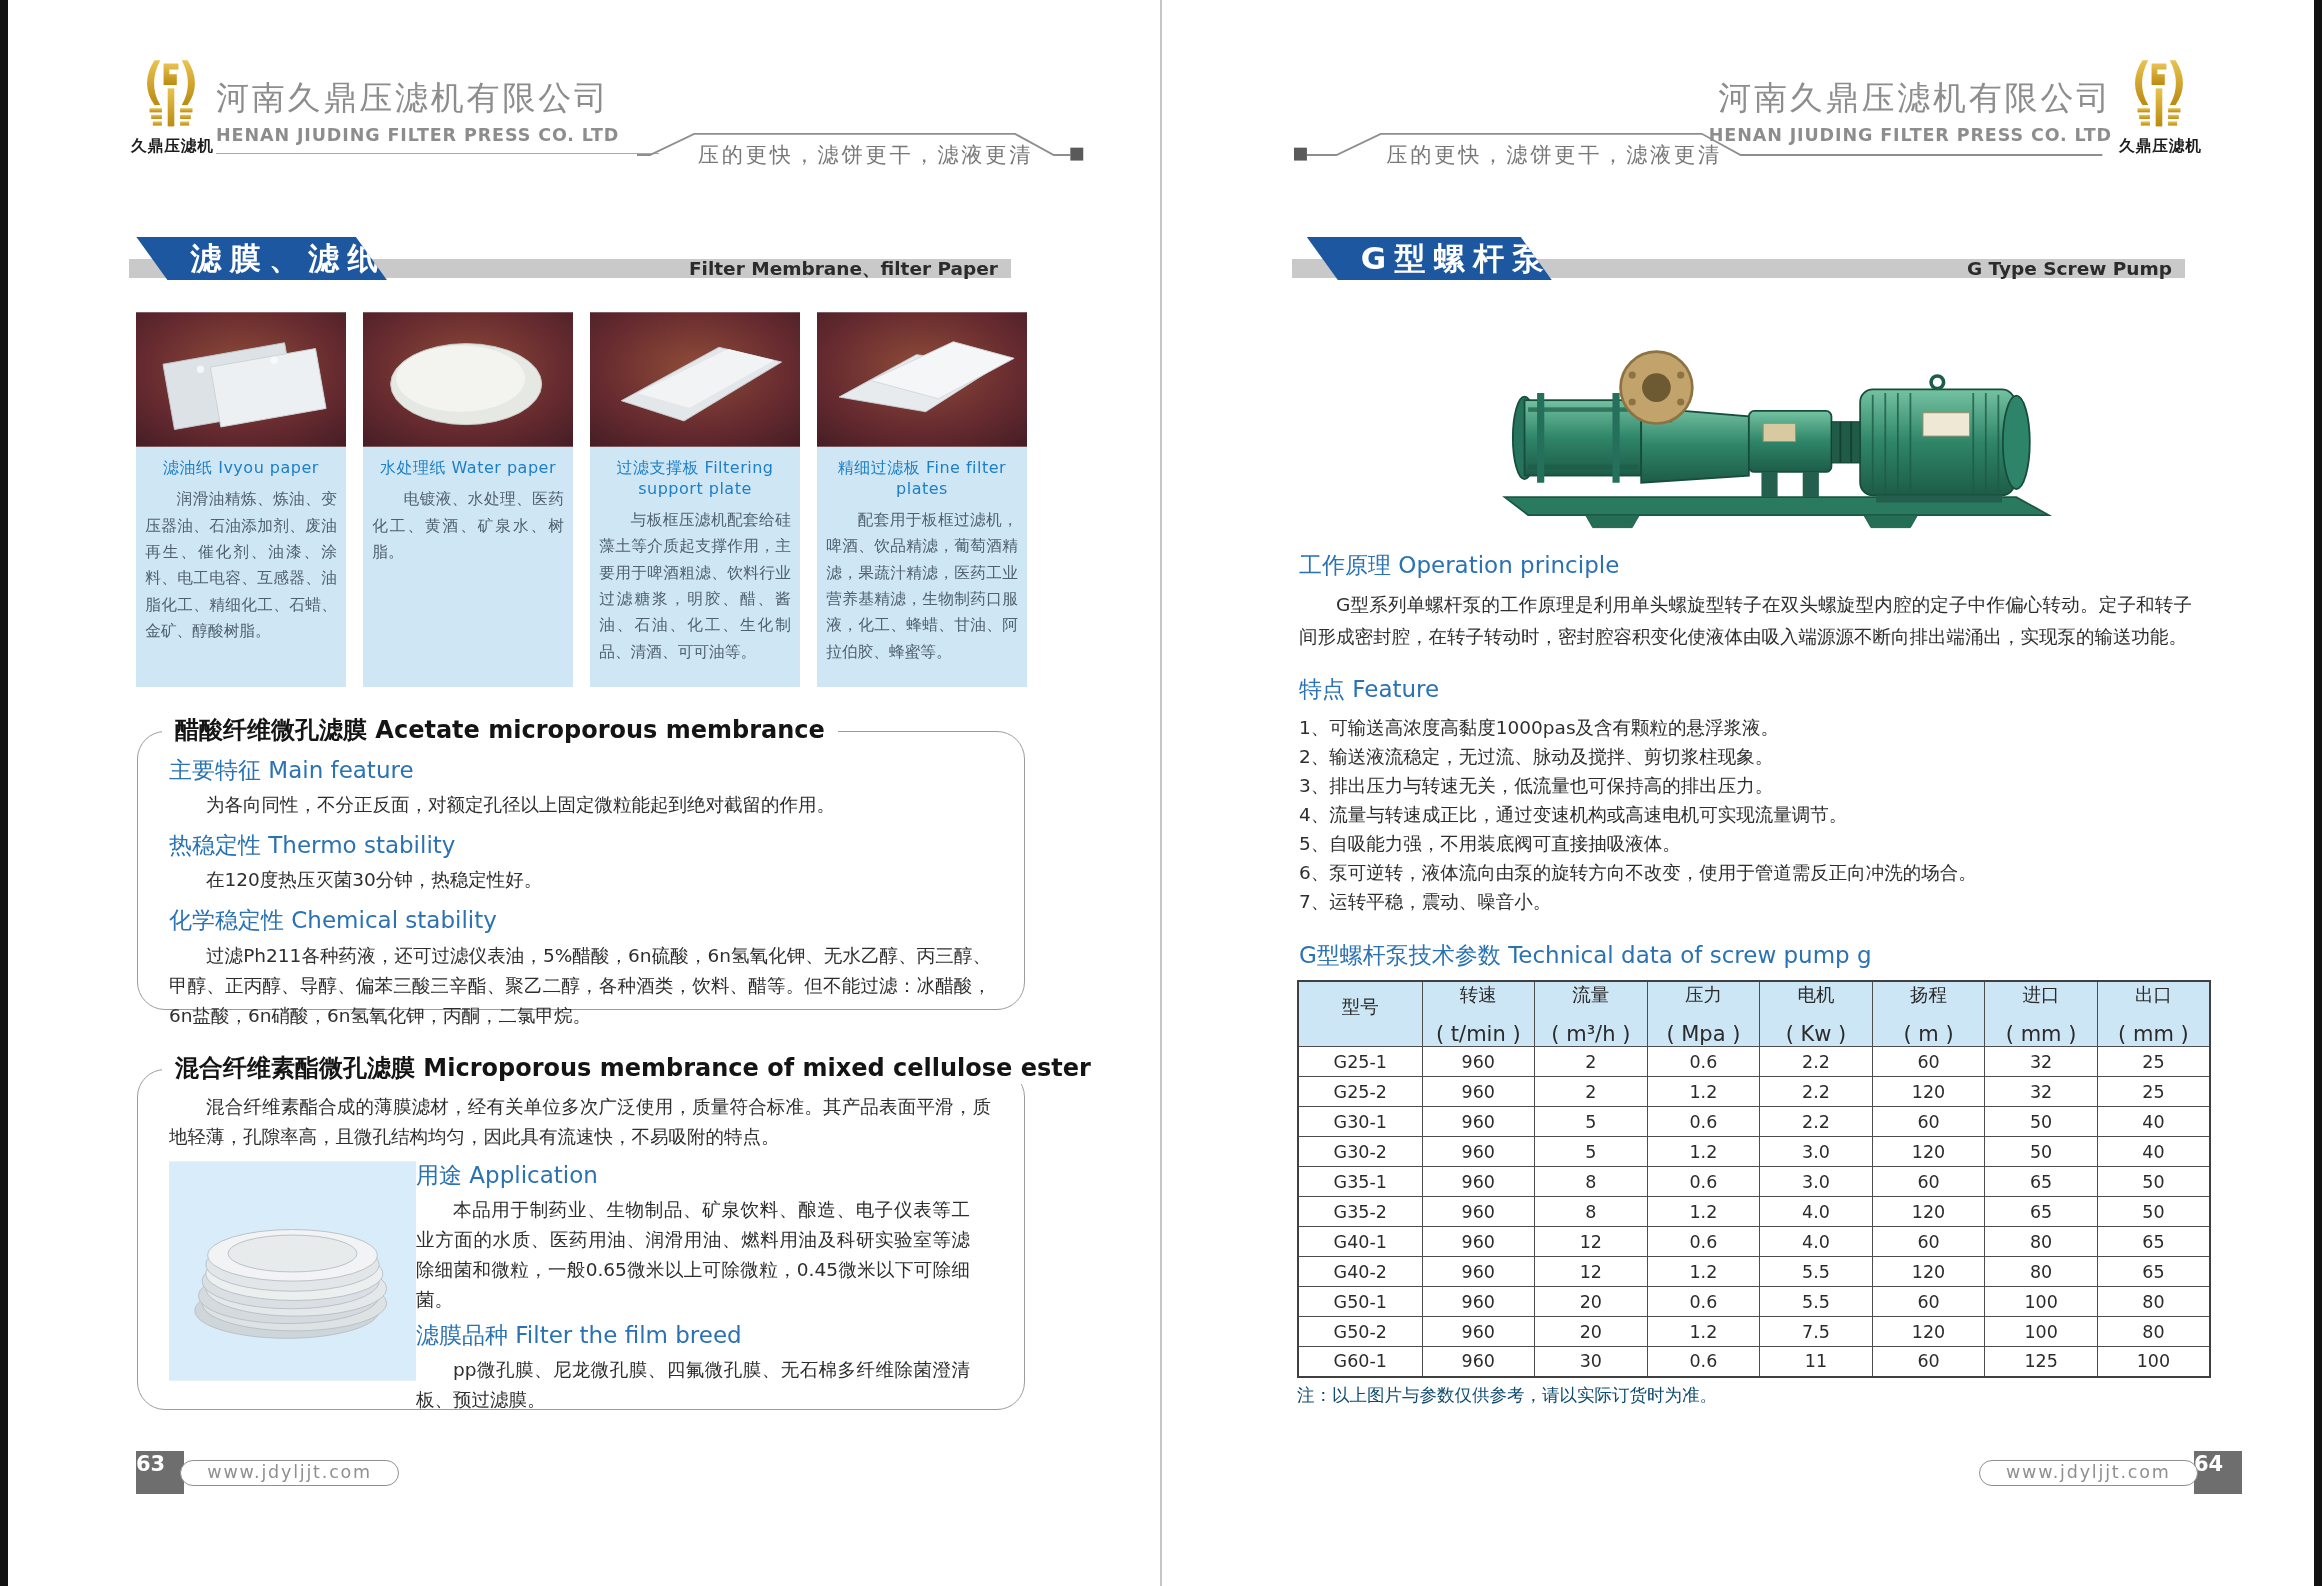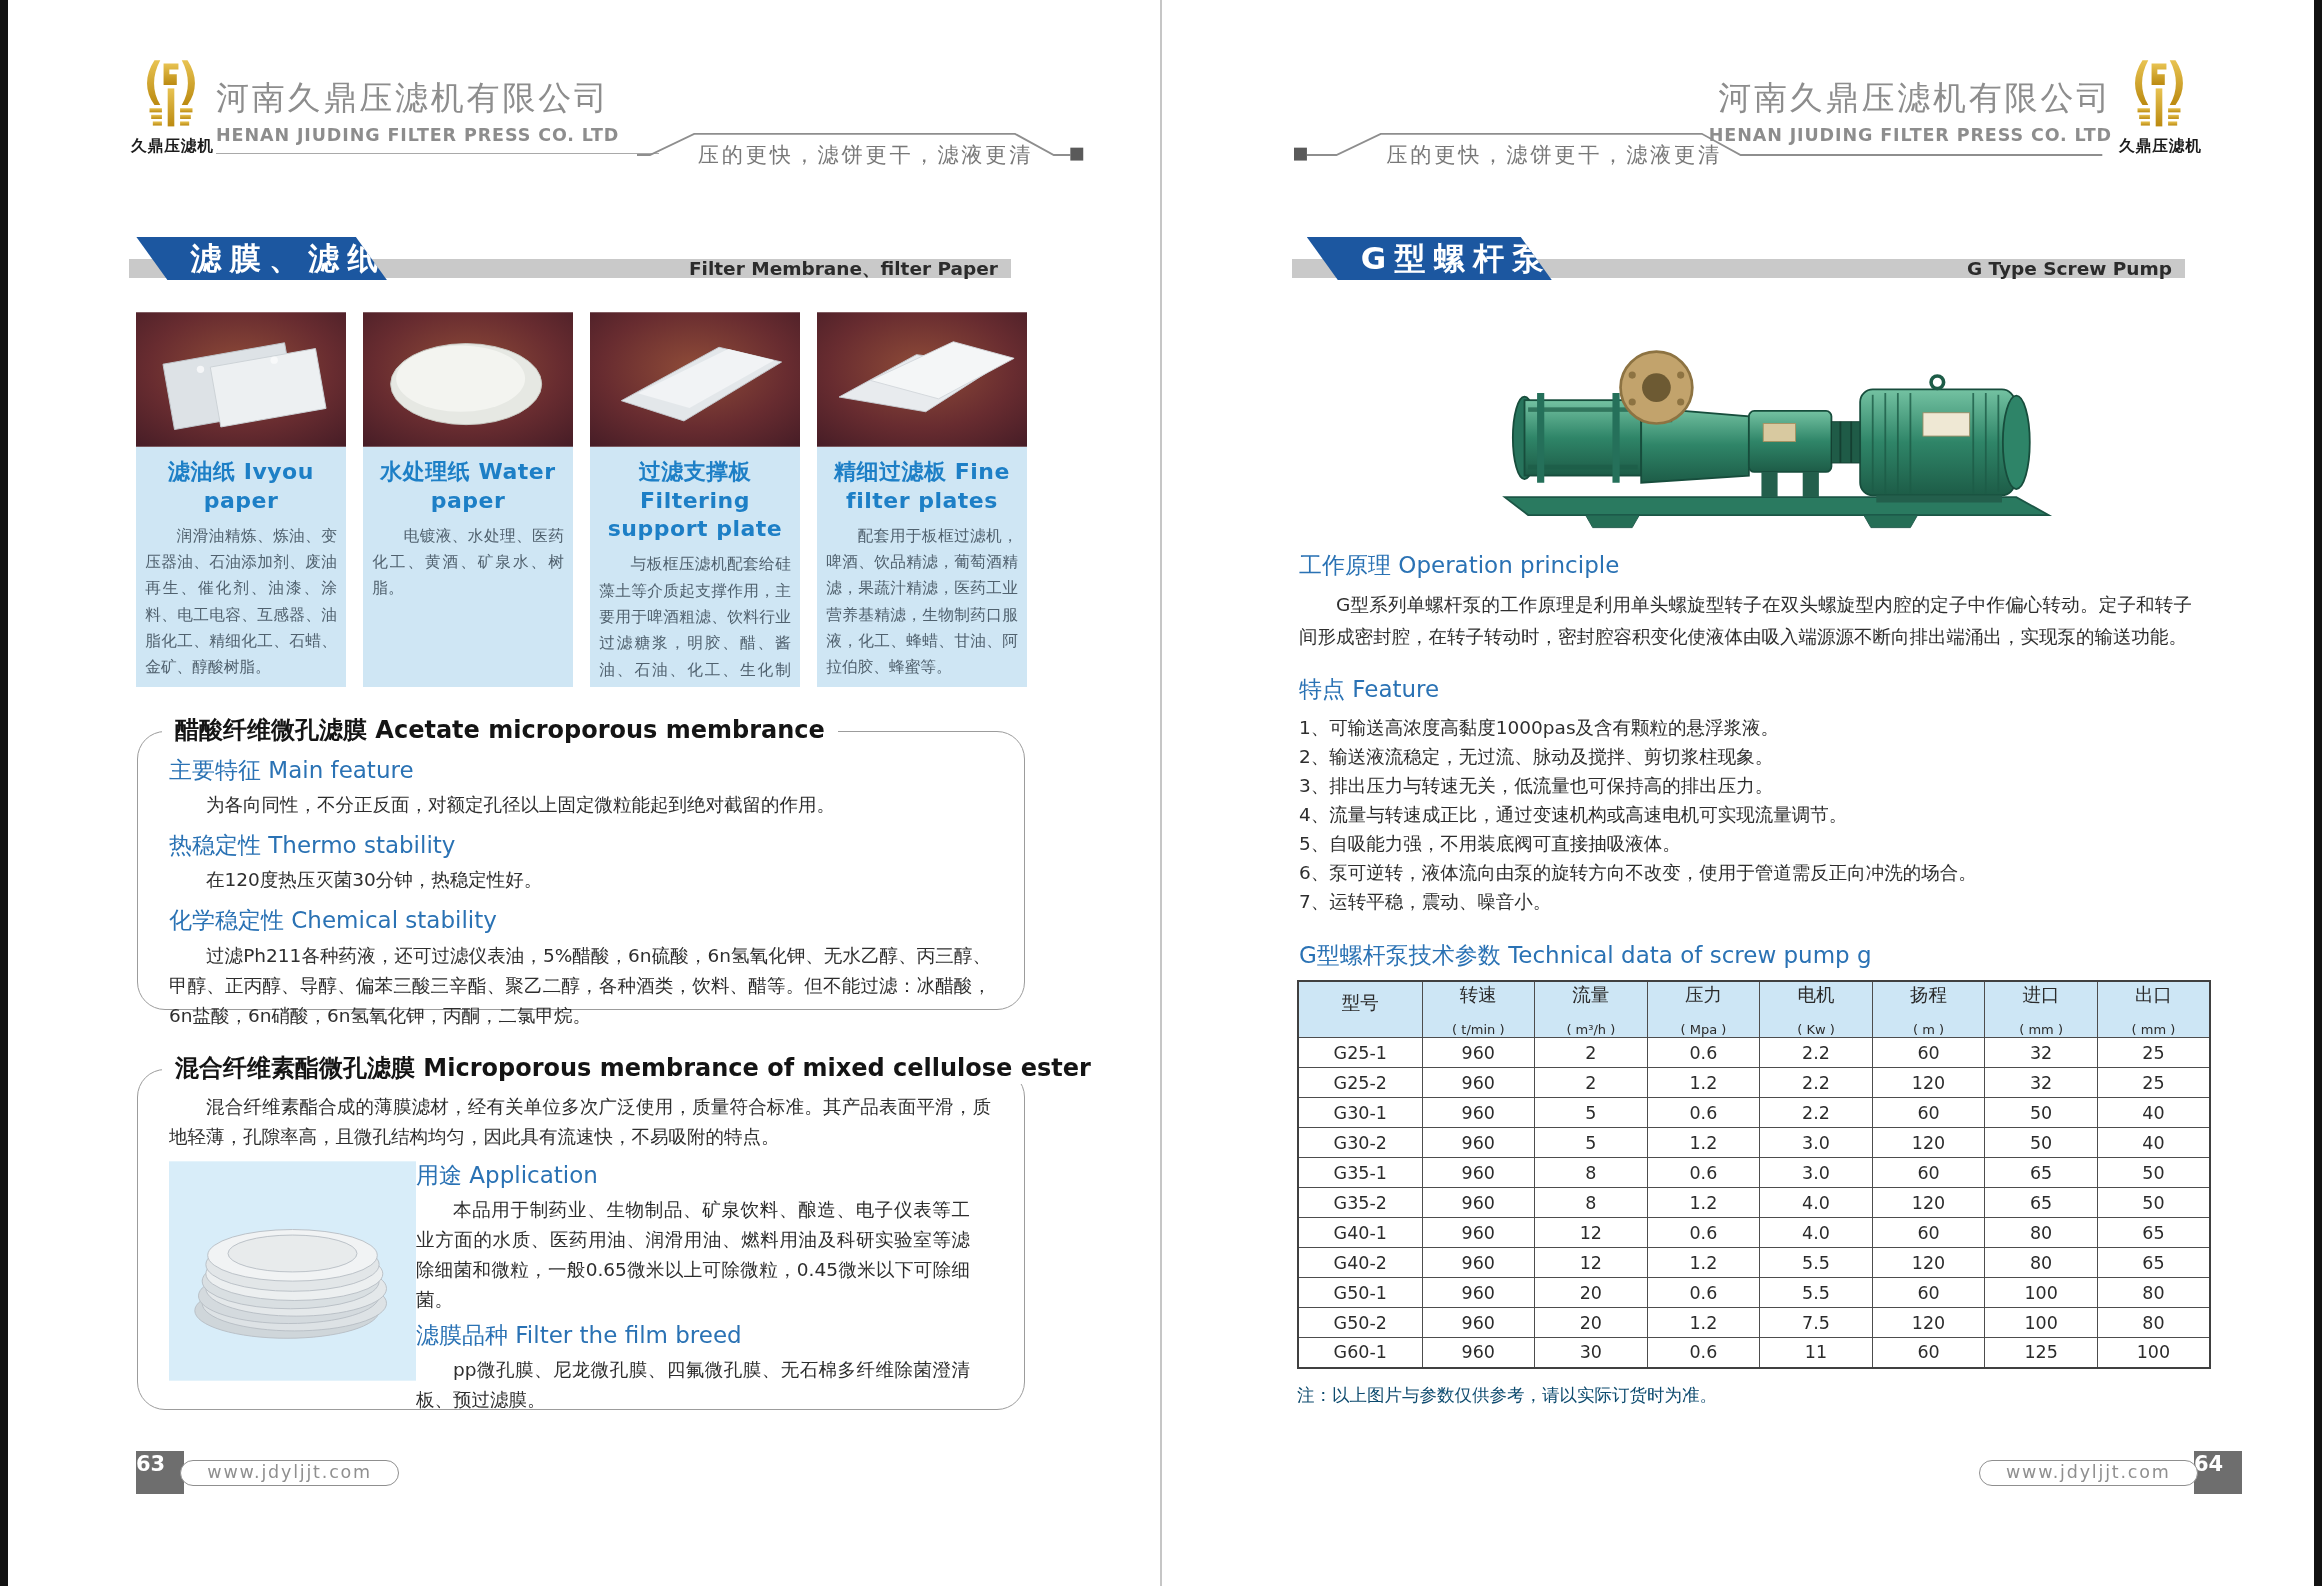--- a/index.html
+++ b/index.html
@@ -28,21 +28,21 @@
   .banner .chip{position:absolute;top:0;height:43px;background:#1c57a0;color:#fff;font-size:31px;
                 font-weight:bold;letter-spacing:8.3px;line-height:42px;padding-left:54px;
                 clip-path:polygon(0 0,calc(100% - 31px) 0,100% 100%,31px 100%);white-space:nowrap}
   .banner .en{position:absolute;right:13px;top:22px;height:19.4px;line-height:19.4px;font-weight:bold;
               font-size:18.5px;color:#2b2b2b;white-space:nowrap}
 
   
   .card{position:absolute;top:312px;width:210px}
   .card .photo{height:135px;overflow:hidden}
   .card .cbody{height:240px;background:#cfe6f4;padding:11px 9.2px 9.2px;overflow:hidden}
-  .card .ctitle{color:#1d7fc6;font-size:22px;font-weight:bold;text-align:center;line-height:1.3;letter-spacing:0.5px}
+  .card .ctitle{color:#1d7fc6;font-size:16px;font-weight:normal;text-align:center;line-height:1.3;letter-spacing:0.5px}
   .card .cdesc{margin-top:7.4px;font-size:15.7px;line-height:1.68;color:#50616e;text-align:justify;text-indent:2em}
 
   
   .rbox{position:absolute;border:1.8px solid #9c9c9c;border-radius:28px;background:#fff}
   .rbox .rtitle{position:absolute;top:-18.5px;left:24px;background:#fff;padding:0 13px;font-size:24px;
                 font-weight:bold;color:#141414;white-space:nowrap}
   .rbox .inner{padding:24px 33px 0 31px}
   .bhead{color:#2a72b4;font-size:23px;line-height:1.25}
   .bodytext{font-size:18.5px;line-height:1.62;color:#2e2e2e;text-align:justify}
   .indent{text-indent:2em}
@@ -57,21 +57,21 @@
   .rp-head{position:absolute;left:1299px;color:#2a72b4;font-size:23px;white-space:nowrap}
   .rp-body{position:absolute;left:1299px;width:893px;font-size:18.5px;line-height:1.75;color:#2e2e2e;text-align:justify}
   .features{position:absolute;left:1299px;width:904px}
   .feature-item{font-size:18.5px;line-height:29px;color:#2e2e2e;white-space:nowrap}
 
   .ptable{position:absolute;left:1297px;top:980px;width:914px;border-collapse:collapse;table-layout:fixed;
           border:2.8px solid #404040}
   .ptable th,.ptable td{border:1.8px solid #4d4d4d;text-align:center;color:#2b2b2b;overflow:hidden}
   .ptable thead th{background:#cde6f5;height:53px;font-weight:normal;font-size:18.5px}
   .ptable td{height:30px;font-size:17.5px}
-  .th-unit{font-size:13px;margin-top:15px}
+  .th-unit{font-size:21px;margin-top:15px}
   .tnote{position:absolute;left:1297px;width:914px;top:1383px;text-align:left;font-size:17.5px;color:#0c4a6e}
 
   
   .footer{position:absolute;top:1451px;display:flex;align-items:center}
   .pagebox{background:#6e6e6e;color:#fff;font-size:21px;font-weight:bold;width:48px;text-align:left;
            line-height:26px;height:43px}
   .webpill{border:1.8px solid #8f8f8f;border-radius:14.8px;color:#8f8f8f;font-size:17.5px;letter-spacing:1.8px;
            line-height:22px;height:26px;padding:0 26px;background:#fff;z-index:2}
 </style>
 </head>

